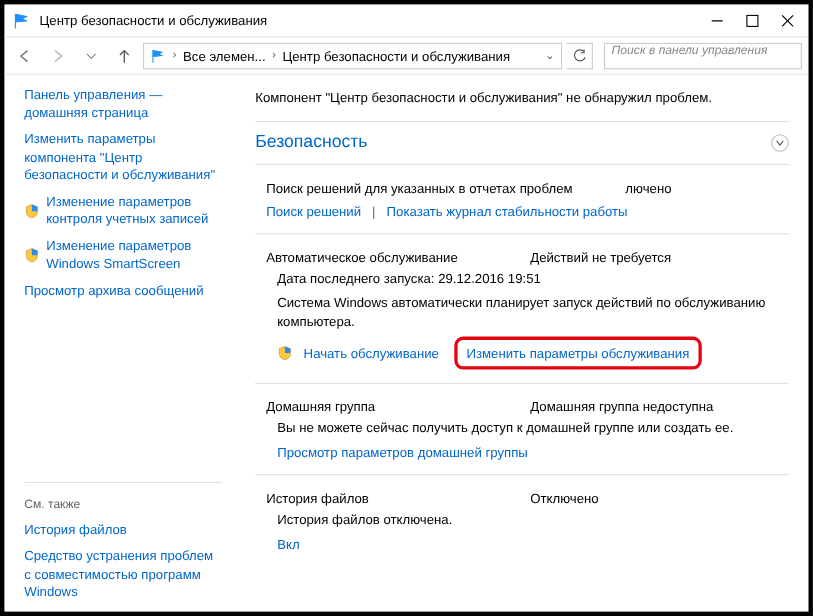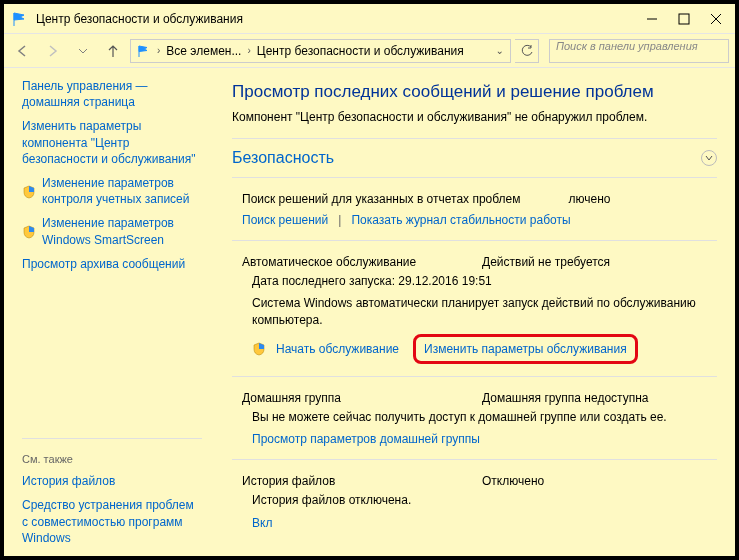--- a/index.html
+++ b/index.html
@@ -6,21 +6,21 @@
   body {
     margin: 0;
     font-family: "Segoe UI", Tahoma, sans-serif;
     font-size: 12px;
     background: #000;
     padding: 4px;
   }
   .window {
     width: 731px;
     height: 552px;
-    background: #fef9c3;
+    background: #ffffff;
     display: flex;
     flex-direction: column;
     overflow: hidden;
   }
   .titlebar {
     height: 30px;
     display: flex;
     align-items: center;
     padding: 0 8px;
     border-bottom: 1px solid #e5e5e5;
@@ -247,21 +247,20 @@
       <div class="seealso">См. также</div>
       <div class="item">
           <span class="link">История файлов</span>
         </div>
       <div class="item">
           <span class="link">Средство устранения проблем с совместимостью программ Windows</span>
         </div>
     </div>
 
     <div class="content">
-      <h1>Просмотр последних сообщений и решение проблем</h1>
       <div class="subtitle">Компонент "Центр безопасности и обслуживания" не обнаружил проблем.</div>
 
       <div class="section">
         <div class="section-header">
           <span>Безопасность</span>
           <span class="chevron">
               <svg width="10" height="10">
                 <path d="M2 3 L5 7 L8 3" fill="none" stroke="#555"></path>
               </svg>
             </span>

